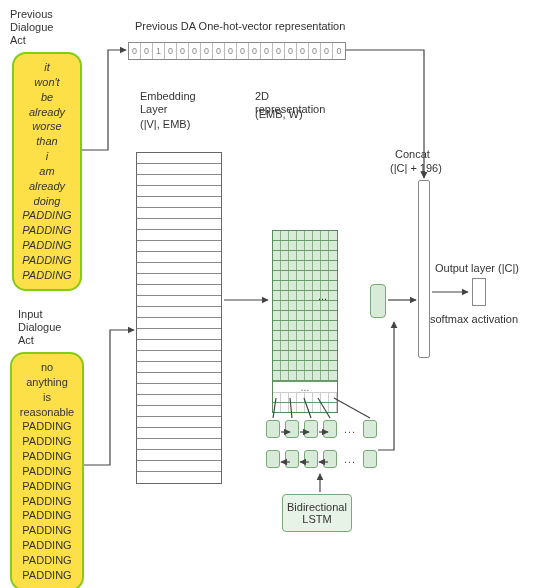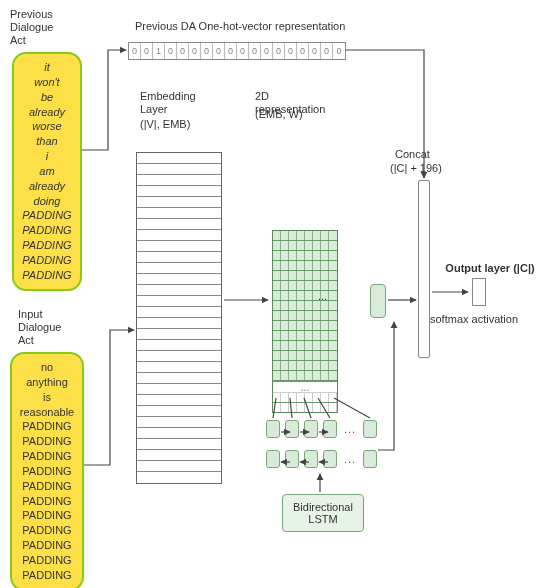--- a/index.html
+++ b/index.html
@@ -130,21 +130,21 @@
   }
   .arrows line, .arrows path { stroke: #444; stroke-width: 1.2; fill: none; }
   .arrows marker path { fill: #444; stroke: none; }
 
   
   .bilstm-label {
     position: absolute;
     border: 1px solid #7aa77a;
     background: #e8f3e8;
     border-radius: 4px;
-    padding: 6px 10px;
+    padding: 6px 4px;
     text-align: center;
     font-size: 11px;
     color: #333;
   }
 </style>
 </head>
 <body>
 
 <div class="label" style="left:10px; top:8px; width:70px; font-weight:normal;">Previous<br>Dialogue<br>Act</div>
 
@@ -154,21 +154,21 @@
 
 <div class="label" style="left:140px; top:90px; width:80px;">Embedding<br>Layer</div>
 <div class="label" style="left:140px; top:118px; width:80px;">(|V|, EMB)</div>
 
 <div class="label" style="left:255px; top:90px; width:100px;">2D<br>representation</div>
 <div class="label" style="left:255px; top:108px; width:100px;">(EMB, W)</div>
 
 <div class="label" style="left:395px; top:148px; width:70px;">Concat</div>
 <div class="label" style="left:390px; top:162px; width:84px;">(|C| + 196)</div>
 
-<div class="label" style="left:435px; top:262px; width:110px; text-align:center;font-weight:bold;">Output layer  (|C|)</div>
+<div class="label" style="left:435px; top:262px; width:110px; text-align:left;">Output layer  (|C|)</div>
 <div class="label" style="left:430px; top:313px; width:110px; text-align:left;">softmax activation</div>
 
 <div class="dialogue-box" id="prev-box" style="left:12px; top:52px; width:70px;">
     <div class="italic">it</div>
     <div class="italic">won't</div>
     <div class="italic">be</div>
     <div class="italic">already</div>
     <div class="italic">worse</div>
     <div class="italic">than</div>
     <div class="italic">i</div>

